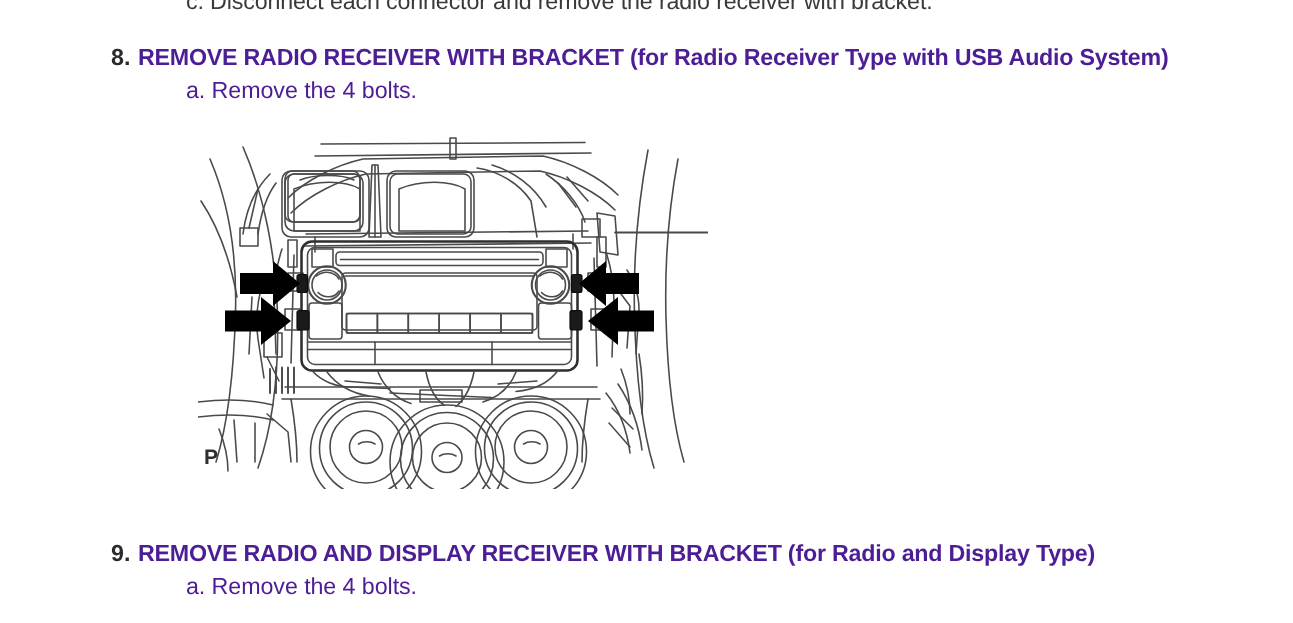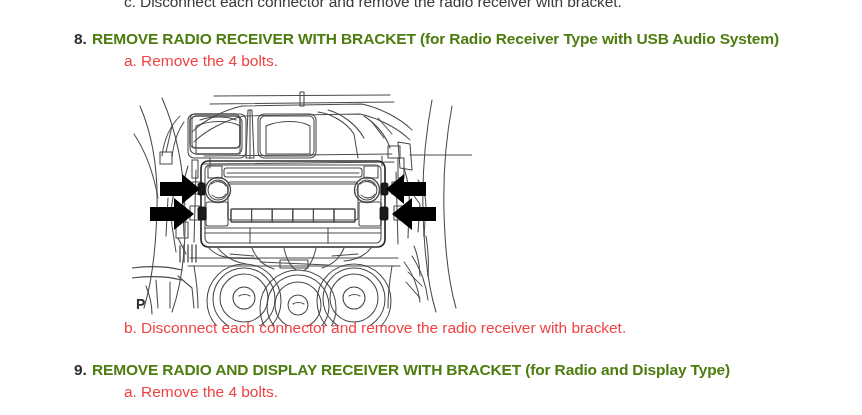--- a/index.html
+++ b/index.html
@@ -43,28 +43,28 @@
   }
   .step-num {
     font-size: 15.5px;
     font-weight: bold;
     color: #2b2b2b;
     margin-right: 5px;
   }
   .step-title {
     font-size: 15.5px;
     font-weight: bold;
-    color: #4d7c0f;
+    color: #4c1d95;
     letter-spacing: -0.15px;
   }
 
   .substep {
     position: absolute;
     font-size: 15.5px;
-    color: #ef4444;
+    color: #4c1d95;
     white-space: nowrap;
     letter-spacing: -0.05px;
   }
 
   #step8 { left: 54px; top: 30px; }
   #step8a { left: 104px; top: 52px; }
   #step8b { left: 104px; top: 319px; }
   #step9 { left: 54px; top: 361px; }
   #step9a { left: 104px; top: 383px; }
 
@@ -326,21 +326,20 @@
 
         <path d="M294,96 L272,96 L272,88 L254,103 L272,118 L272,110 L294,110 Z"></path>
 
         <path d="M304,121 L280,121 L280,112 L260,128 L280,144 L280,135 L304,135 Z"></path>
       </g>
     </svg>
   </div>
 
   <div class="fig-label">P</div>
 
-  <div class="substep" id="step8b">b. Disconnect each connector and remove the radio receiver with bracket.</div>
 
   <div class="step" id="step9">
     <span class="step-num">9.</span>
     <span class="step-title">REMOVE RADIO AND DISPLAY RECEIVER WITH BRACKET (for Radio and Display Type)</span>
   </div>
 
   <div class="substep" id="step9a">a. Remove the 4 bolts.</div>
 
 </div>
 

